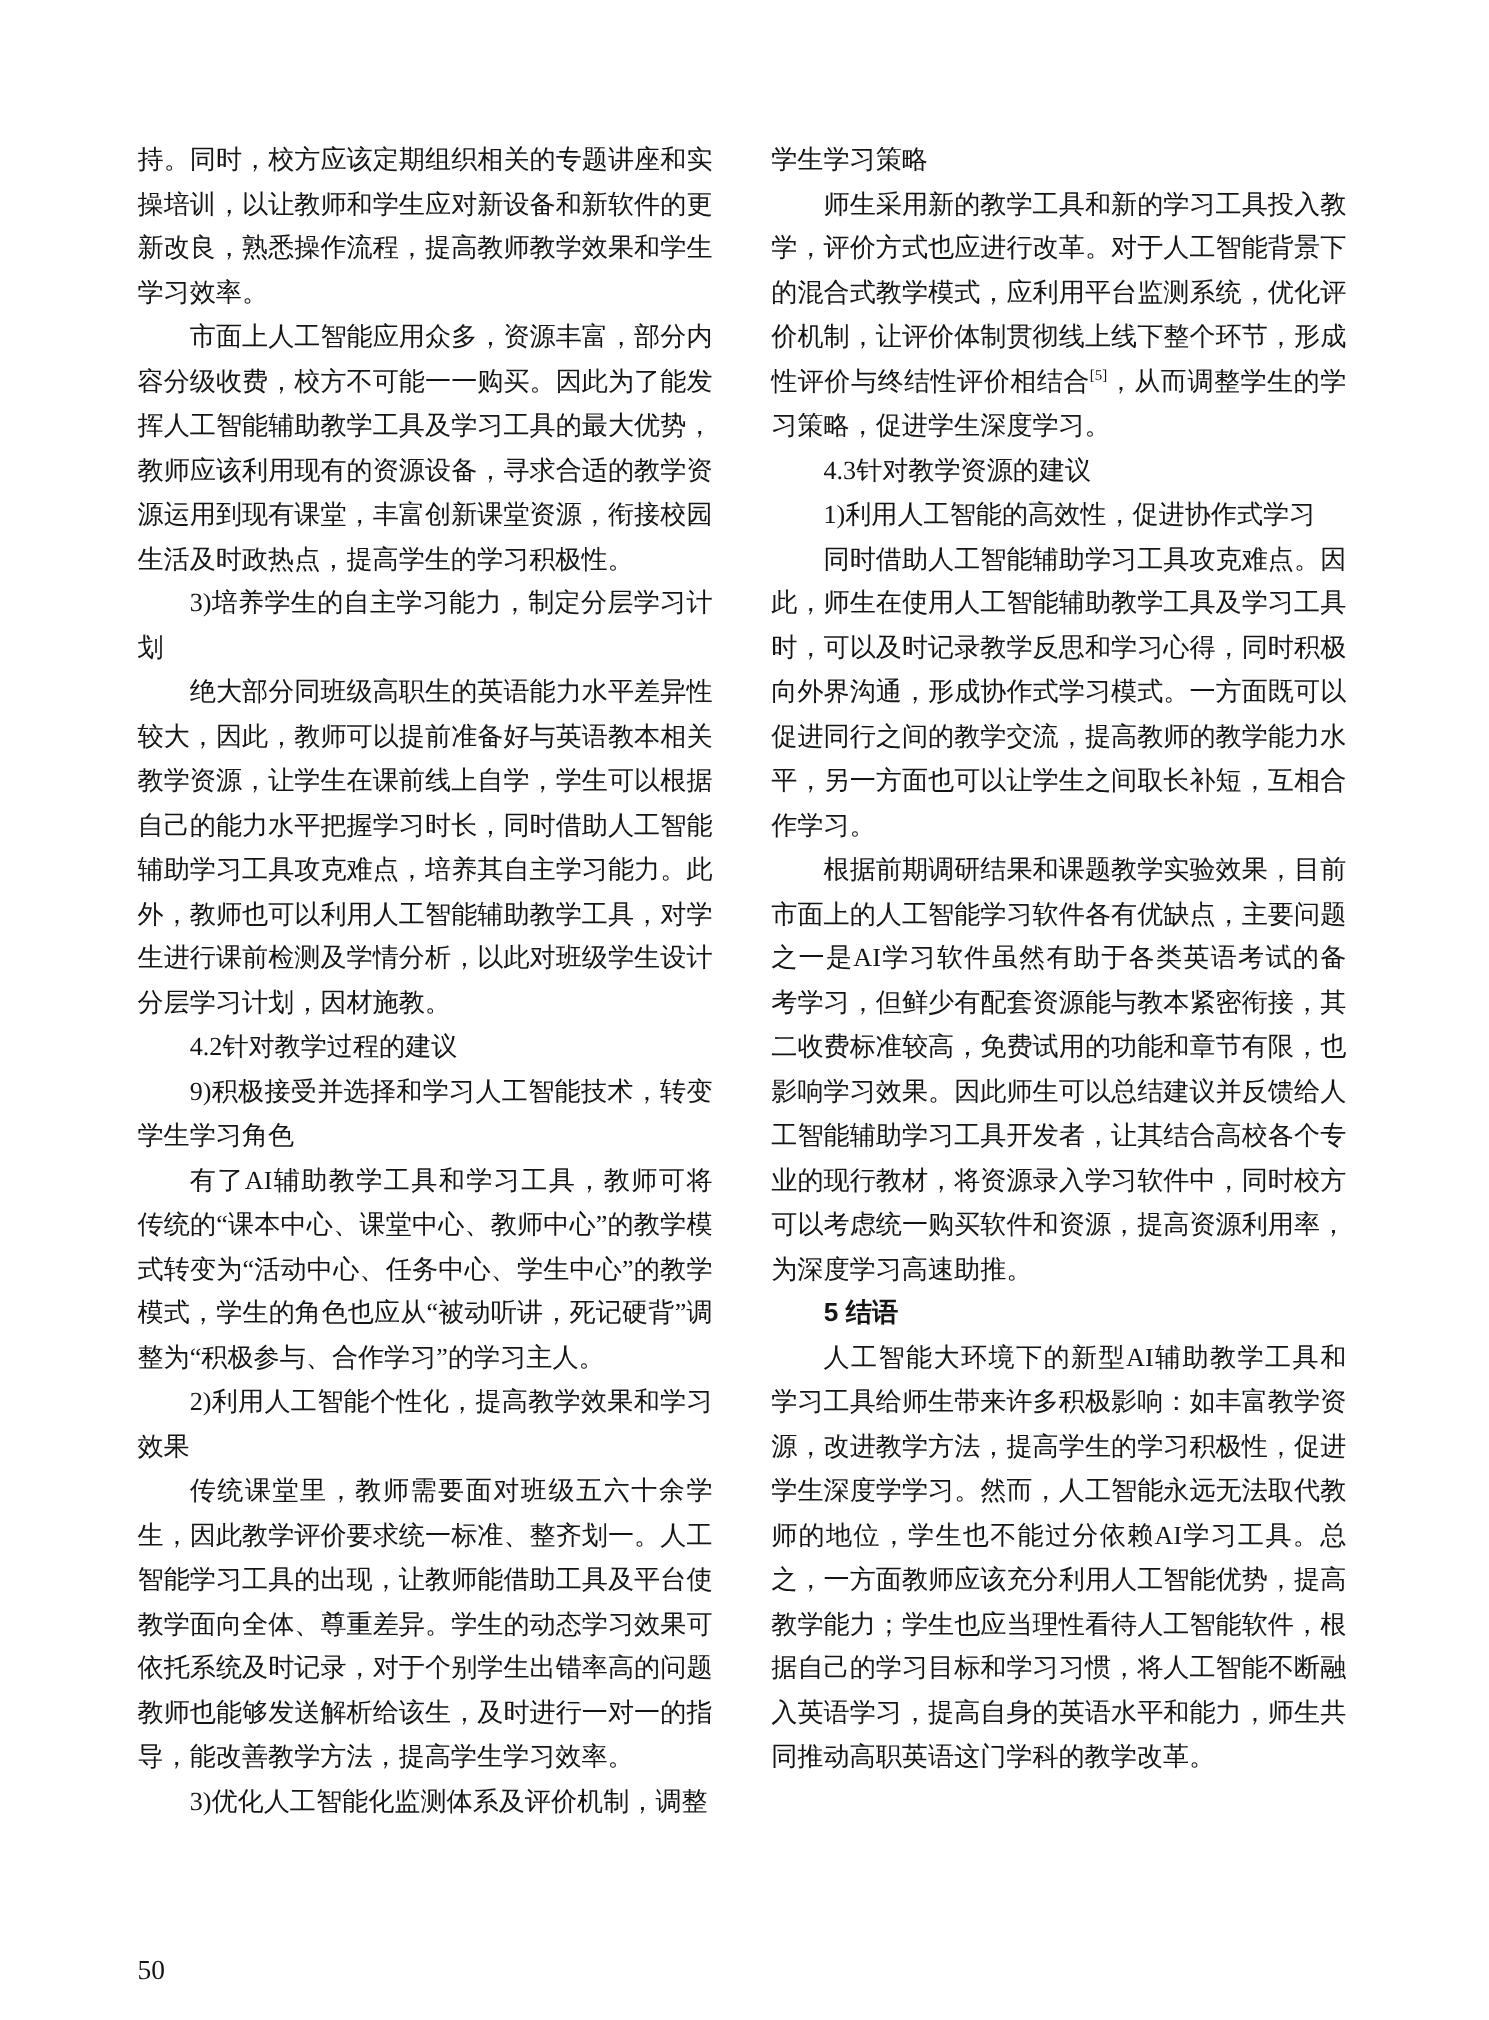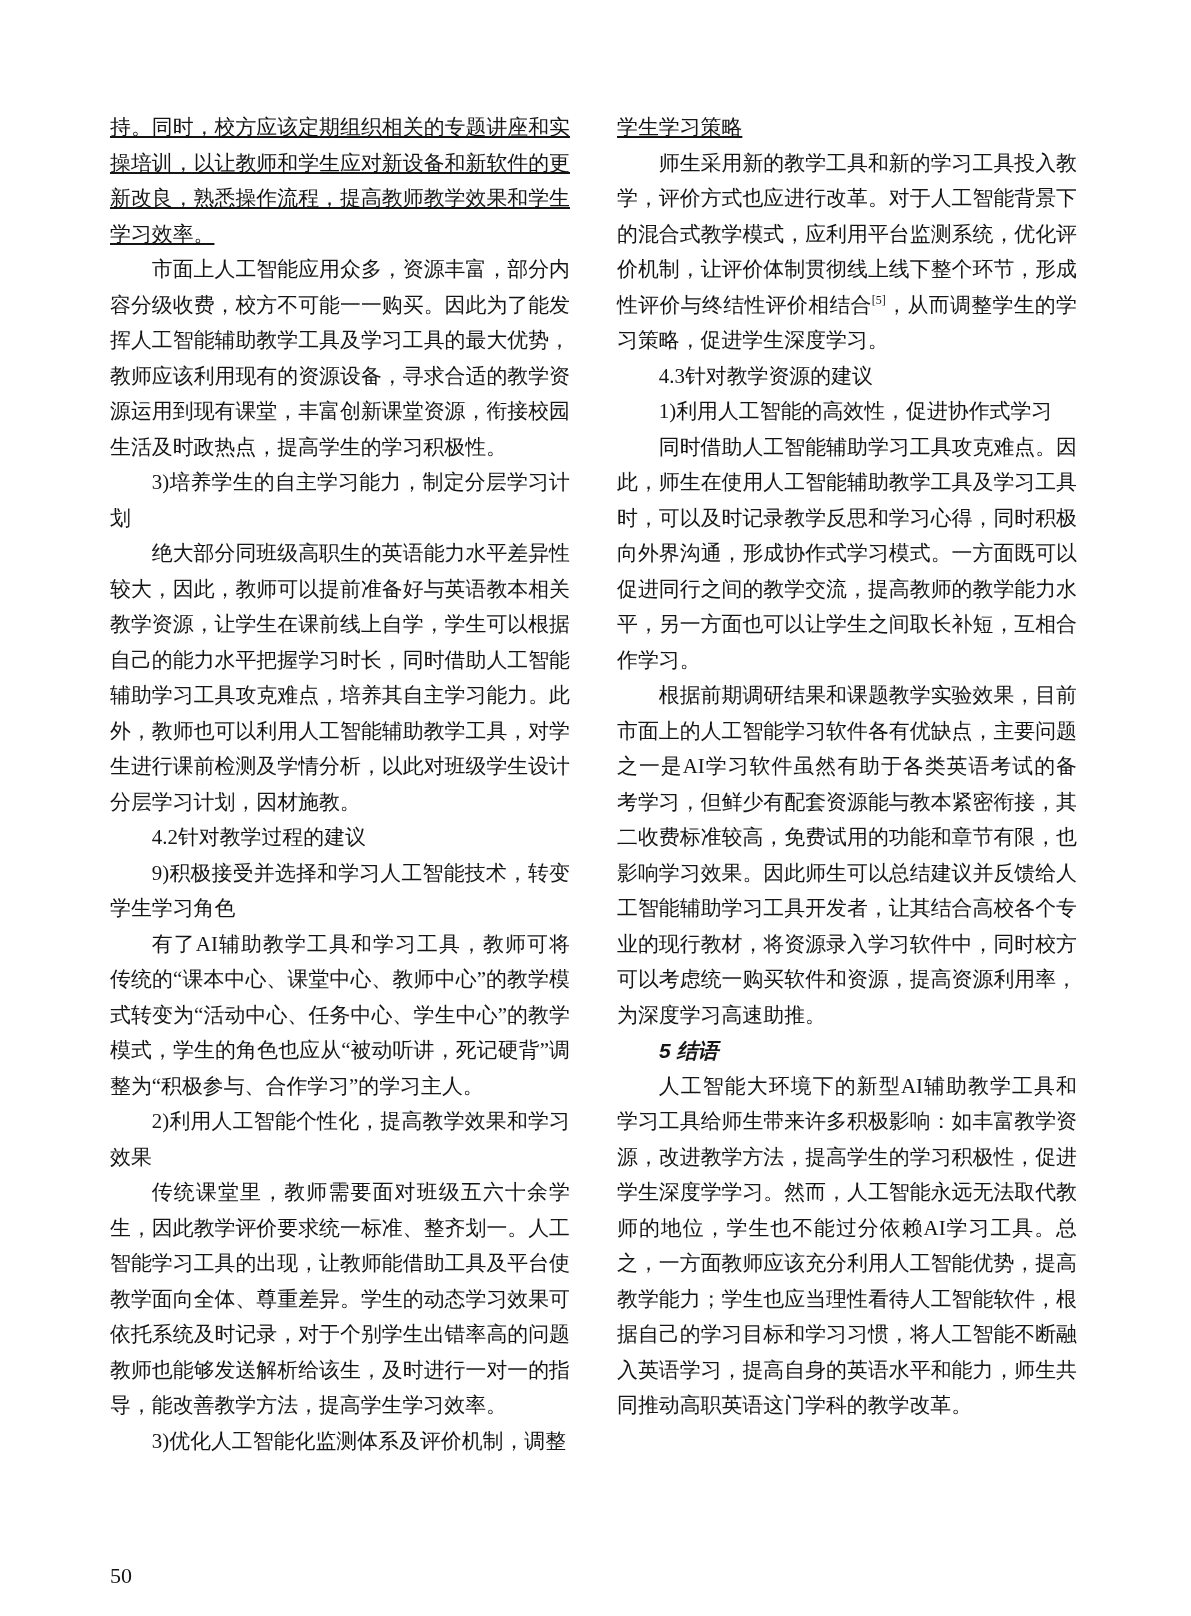--- a/index.html
+++ b/index.html
@@ -28,26 +28,25 @@
     text-align: justify;
     letter-spacing: 0;
   }
   .col-left  { left: 110px; top: 110px; }
   .col-right { left: 617px; top: 110px; }
   .column p {
     margin: 0;
     padding: 0;
   }
   .indent { text-indent: 2em; }
-  .no-indent { text-indent: 0; text-decoration: underline; }
+  .no-indent { text-indent: 0; }
   .heading-bold {
     font-family: "Liberation Sans", "DejaVu Sans", sans-serif;
     font-weight: bold;
     font-size: 21px;
-    font-style: italic;
   }
   sup.cite {
     font-size: 12px;
     line-height: 0;
     vertical-align: super;
   }
   .page-number {
     position: absolute;
     left: 110px;
     top: 1562px;

